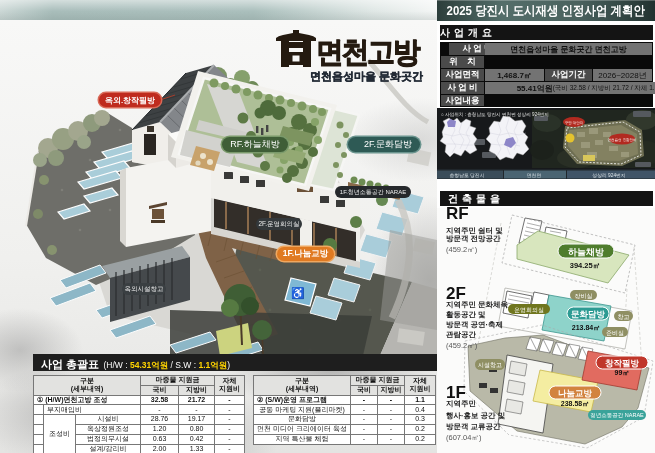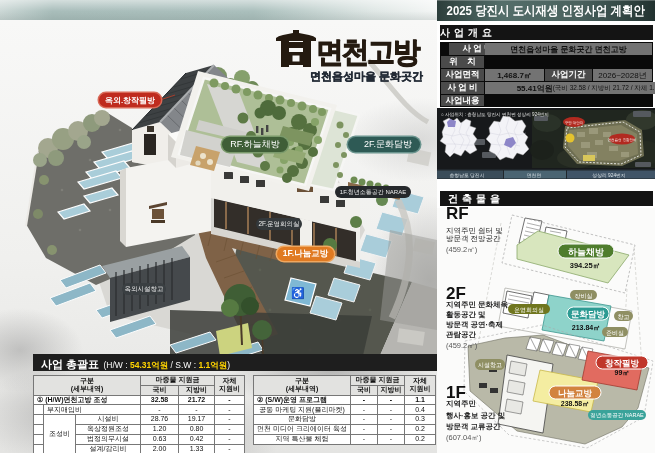--- a/index.html
+++ b/index.html
@@ -480,21 +480,21 @@
   <text x="30" y="68.8" font-size="4.8" fill="#dde4e8" text-anchor="middle">충청남도 당진시</text>
   <text x="97" y="68.8" font-size="4.8" fill="#dde4e8" text-anchor="middle">면천면</text>
   <text x="172" y="68.8" font-size="4.8" fill="#dde4e8" text-anchor="middle">성상리 924번지</text>
 </svg>
 
 <div class="abs" style="left:440px;top:191px;width:213px;height:15px;background:#141414;color:#fff;font-weight:bold;font-size:10px;letter-spacing:4px;line-height:15px;padding-left:8px;box-sizing:border-box;">건축물을</div>
 
 <div class="abs" style="left:437px;top:208px;width:218px;height:245px;background:#fbfbfa;"></div>
 
 <div class="abs" style="z-index:5;white-space:nowrap;left:446px;top:204px;font-weight:bold;font-size:17px;color:#111;">RF</div>
-<div class="abs" style="z-index:5;white-space:nowrap;left:446px;top:227px;font-weight:normal;font-size:7.5px;line-height:8.4px;color:#222;">지역주민 쉼터 및<br>방문객 전망공간</div>
+<div class="abs" style="z-index:5;white-space:nowrap;left:446px;top:227px;font-weight:bold;font-size:7.5px;line-height:8.4px;color:#222;">지역주민 쉼터 및<br>방문객 전망공간</div>
 <div class="abs" style="z-index:5;white-space:nowrap;left:446px;top:245px;font-size:7.5px;color:#555;">(459.2㎡)</div>
 
 <div class="abs" style="z-index:5;white-space:nowrap;left:446px;top:284px;font-weight:bold;font-size:17px;color:#111;">2F</div>
 <div class="abs" style="z-index:5;white-space:nowrap;left:446px;top:300px;font-weight:bold;font-size:7.5px;line-height:10px;color:#222;">지역주민 문화체육<br>활동공간 및<br>방문객 공연·축제<br>관람공간</div>
 <div class="abs" style="z-index:5;white-space:nowrap;left:446px;top:341px;font-size:7.5px;color:#555;">(459.2㎡)</div>
 
 <div class="abs" style="z-index:5;white-space:nowrap;left:446px;top:383px;font-weight:bold;font-size:17px;color:#111;">1F</div>
 <div class="abs" style="z-index:5;white-space:nowrap;left:446px;top:398px;font-weight:bold;font-size:7.5px;line-height:11.6px;color:#222;">지역주민<br>행사·홍보 공간 및<br>방문객 교류공간</div>
 <div class="abs" style="z-index:5;white-space:nowrap;left:446px;top:433px;font-size:7.5px;color:#555;">(607.04㎡)</div>
 

